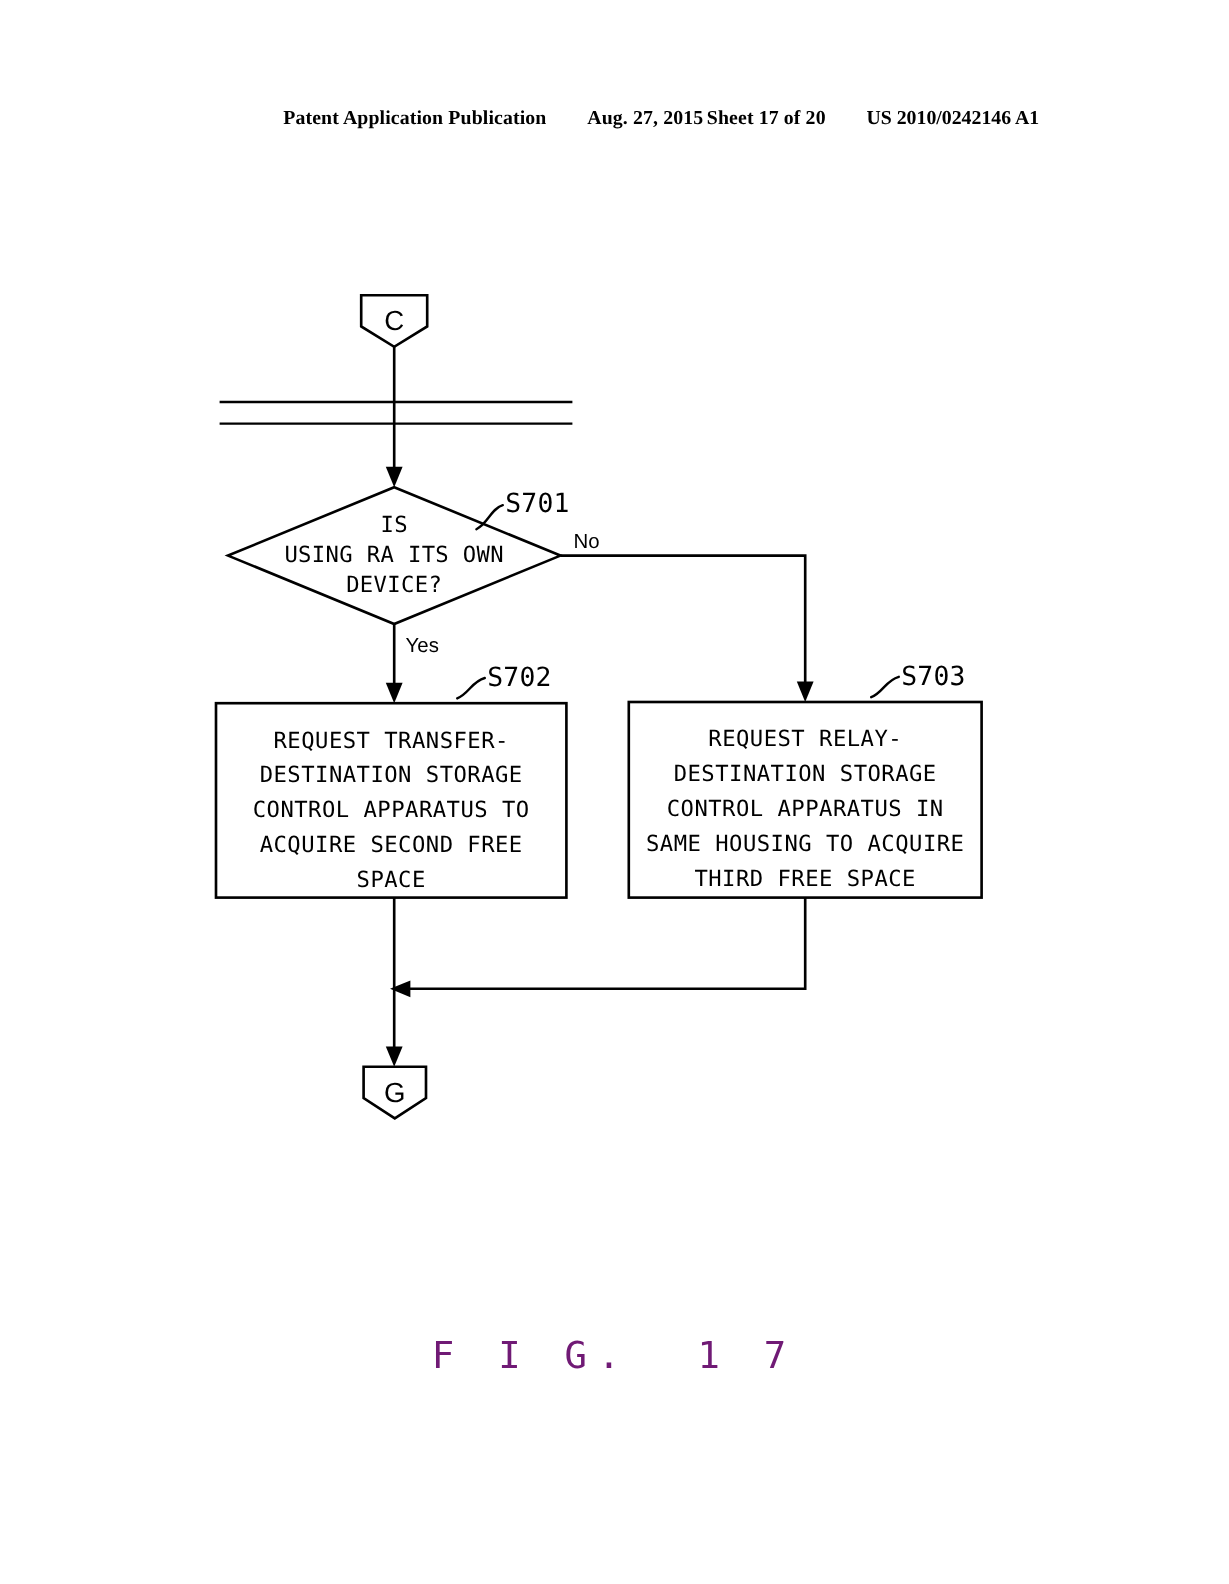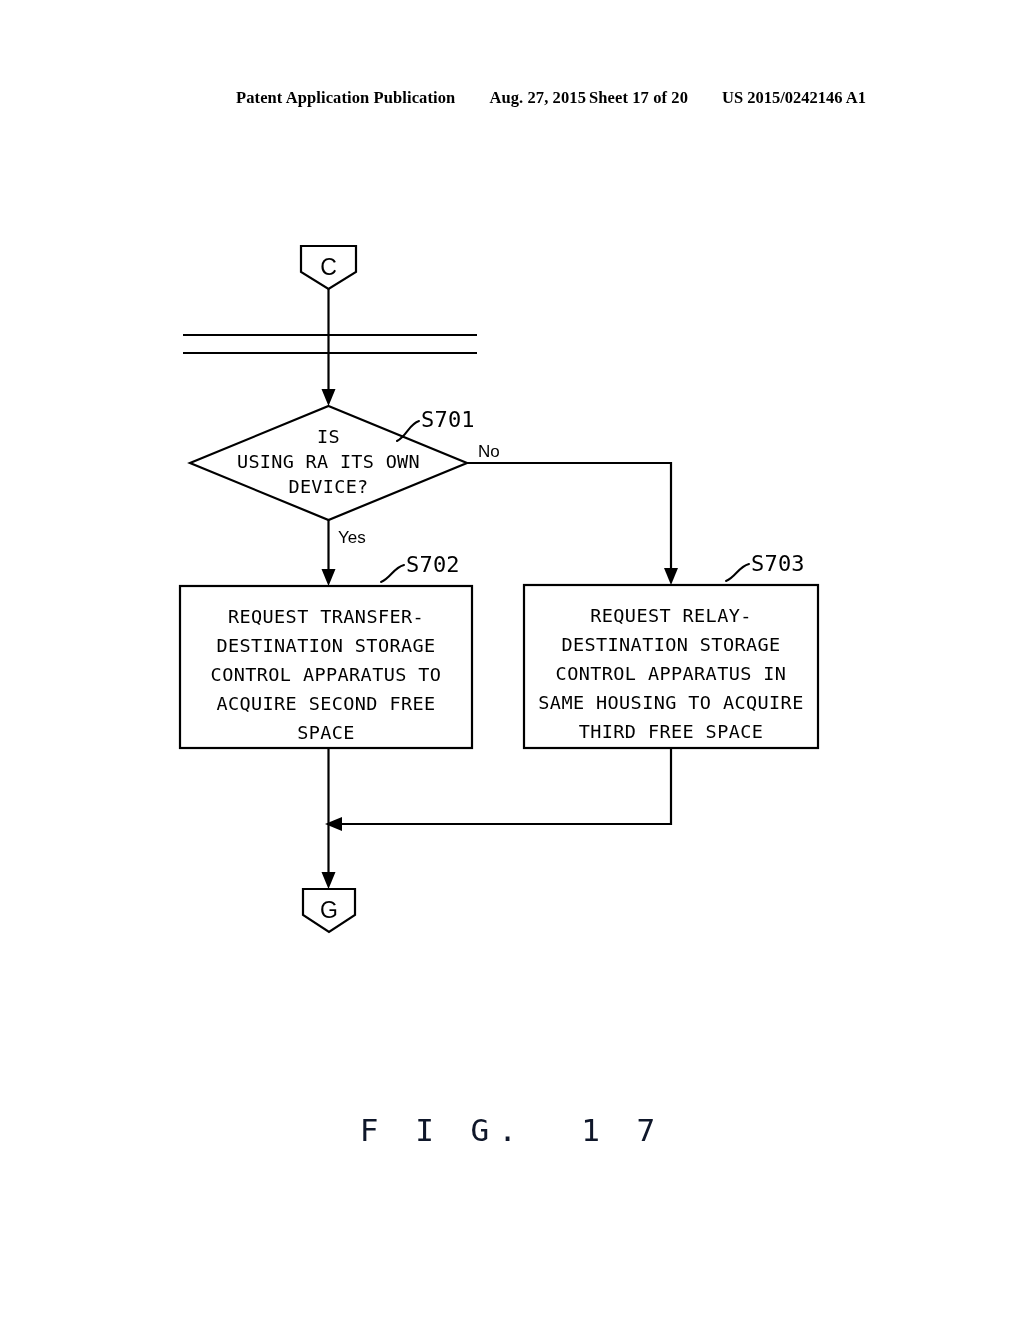--- a/index.html
+++ b/index.html
@@ -114,34 +114,34 @@
   
   .fig-caption {
     position: absolute;
     left: 0;
     top: 1112px;
     width: 1024px;
     text-align: center;
     font-family: "DejaVu Sans Mono", monospace;
     font-size: 31px;
     letter-spacing: 9px;
-    color: #0f172a;
+    color: #701a75;
     white-space: pre;
   }
 </style>
 </head>
 <body>
 
 <div id="page">
 
   <div class="page-header">
     <span class="hdr-pub">Patent Application Publication</span>
     <span class="hdr-date">Aug. 27, 2015</span>
     <span class="hdr-sheet">Sheet 17 of 20</span>
-    <span class="hdr-num">US 2015/0242146 A1</span>
+    <span class="hdr-num">US 2010/0242146 A1</span>
   </div>
 
   <svg id="figure-svg" viewBox="0 0 1024 1320">
 
     <g>
       <polygon class="shape" points="301,246 356,246 356,272 328.5,289 301,272"></polygon>
       <text class="conn-letter" x="328.5" y="275" text-anchor="middle">C</text>
     </g>
 
     <line class="flow-line" x1="328.5" y1="289" x2="328.5" y2="400"></line>

